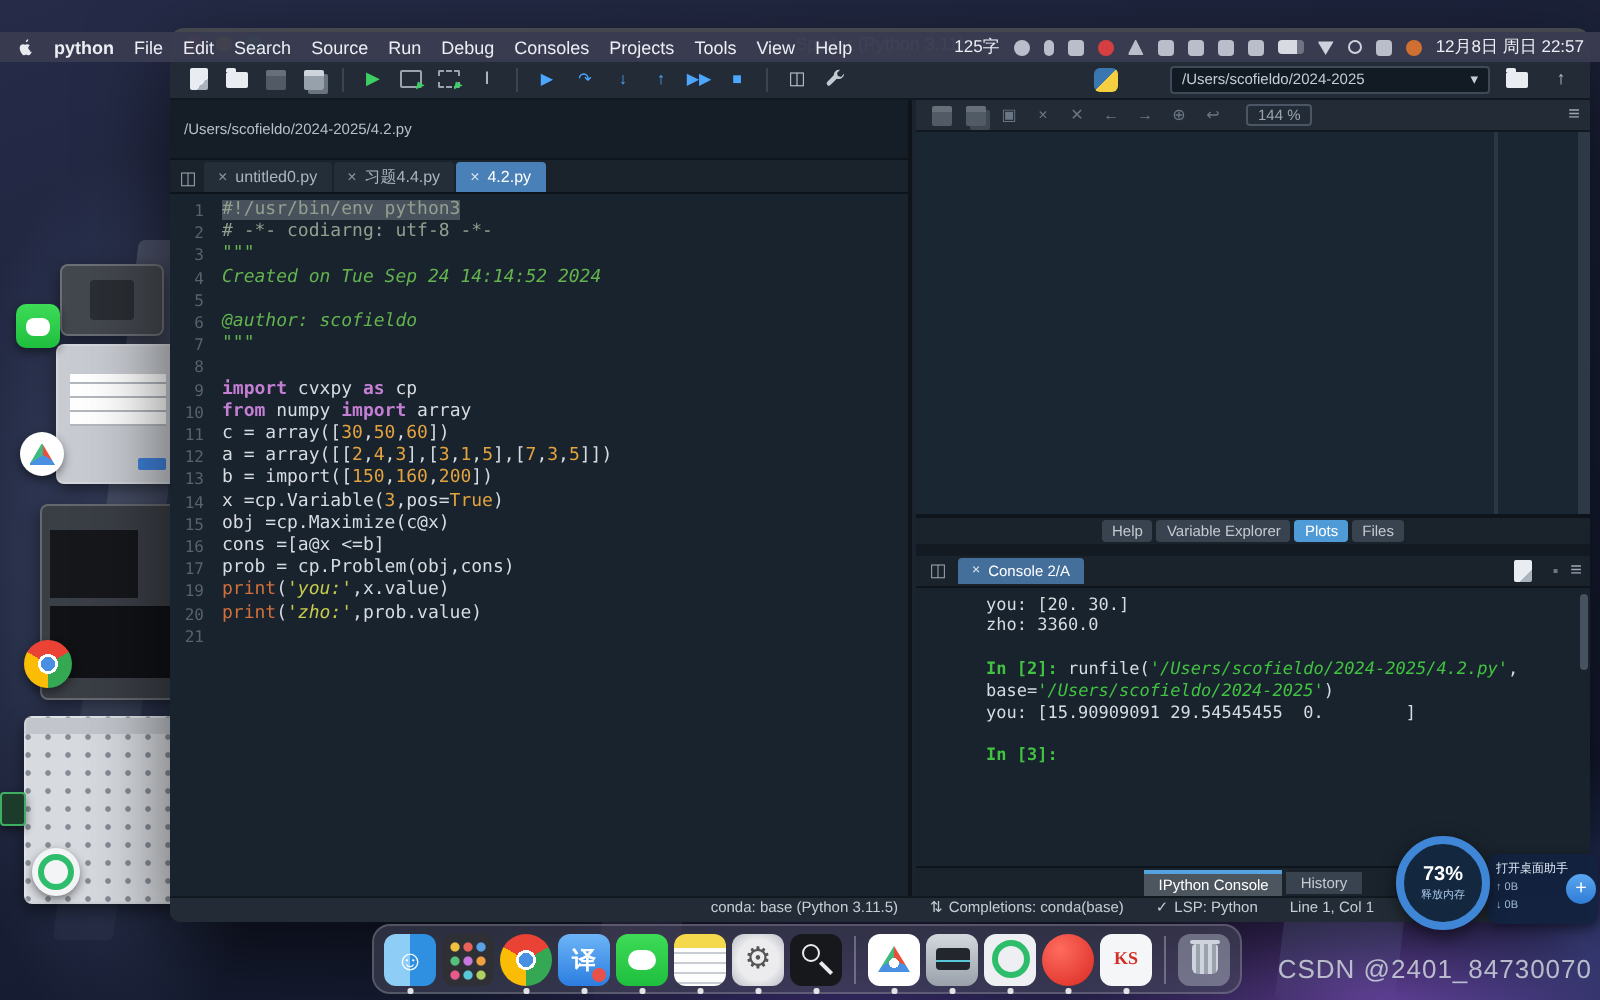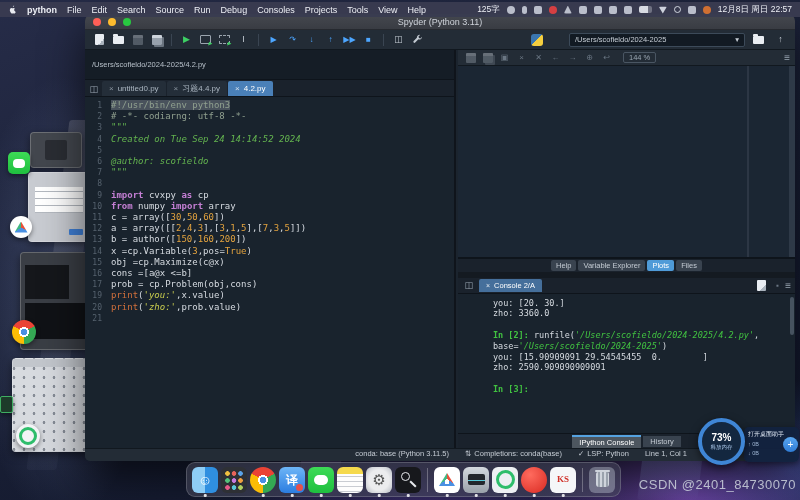--- a/index.html
+++ b/index.html
@@ -11,21 +11,21 @@
       radial-gradient(ellipse 280px 200px at 430px 525px, rgba(96,62,168,.50), transparent 72%),
       radial-gradient(ellipse 130px 320px at 62px 300px, rgba(150,172,222,.28), transparent 70%),
       radial-gradient(ellipse 200px 120px at 790px 470px, rgba(80,130,230,.35), transparent 75%),
       linear-gradient(160deg,#262c48 0%,#1b2138 40%,#151b30 70%,#11162b 100%);}
   .crystal{position:absolute;background:linear-gradient(175deg,rgba(255,255,255,.16),rgba(180,190,230,.04));transform:skewX(-7deg);border-radius:3px;}
   .c1{left:48px;top:120px;width:30px;height:350px;}
   .c2{left:300px;top:440px;width:40px;height:60px;background:linear-gradient(175deg,rgba(220,160,255,.25),transparent);}
   .c3{left:640px;top:455px;width:60px;height:45px;background:linear-gradient(175deg,rgba(160,190,255,.30),transparent);}
 
   
-  .menubar{position:absolute;top:2px;left:0;right:0;height:15px;background:rgba(57,59,80,.96);
+  .menubar{position:absolute;top:16px;left:0;right:0;height:15px;background:rgba(57,59,80,.96);
     display:flex;align-items:center;padding:0 8px;gap:10px;font-size:9px;color:#eceef4;z-index:50;}
   .menu-app{font-weight:bold;}
   .menu-item{white-space:nowrap;}
   .mb-right{margin-left:auto;display:flex;align-items:center;gap:7px;font-size:8.5px;}
   .mi{display:inline-block;width:8px;height:8px;border-radius:2px;background:#c9cdd8;opacity:.9;}
   .mi-emoji{border-radius:50%;}
   .mi-microphone{width:5px;border-radius:3px;}
   .mi-screen-recording{background:#e84040;border-radius:50%;}
   .mi-input-source{background:#e0762f;border-radius:50%;}
   .mi-battery{width:13px;height:7px;border-radius:2px;background:linear-gradient(90deg,#e9ecf2 0 72%,rgba(233,236,242,.35) 72%);}
@@ -57,21 +57,21 @@
   .ic-file{width:9px;height:11px;background:linear-gradient(135deg,#e9edf2 70%,#aab3bd 70%);border-radius:1px;}
   .ic-folder{width:11px;height:8px;background:#e9edf2;border-radius:1px;position:relative;}
   .ic-folder::before{content:"";position:absolute;left:0;top:-2px;width:5px;height:2px;background:#e9edf2;border-radius:1px 1px 0 0;}
   .ic-save{width:10px;height:10px;border-radius:1px;background:linear-gradient(#cdd4dc 30%,#97a1ac 30%);}
   .ic-save.s2{box-shadow:2px 2px 0 #6a747f;}
   .ic-cell{width:11px;height:9px;border:1px solid #9aa4ae;border-radius:1px;position:relative;}
   .ic-cell::after{content:"▶";color:#3dcf64;font-size:5px;position:absolute;right:-2px;bottom:-3px;}
   .ic-cell.cc2{border-style:dashed;}
   .tbright{margin-left:auto;display:flex;align-items:center;gap:5px;}
   .pylogo{width:12px;height:12px;border-radius:3px;background:linear-gradient(135deg,#3a76b0 0 50%,#f5cf3f 50%);}
-  .workdir{width:176px;height:14px;background:#121a23;border:1px solid #3c4document;border:1px solid #3c4a59;border-radius:2px;
+  .workdir{width:160px;height:14px;background:#121a23;border:1px solid #3c4document;border:1px solid #3c4a59;border-radius:2px;
     color:#c6cdd5;font-size:7.5px;display:flex;align-items:center;padding:0 5px;justify-content:space-between;white-space:nowrap;overflow:hidden;margin-left:19px;}
 
   
   .edcol{position:absolute;left:0;top:36px;width:371px;bottom:13px;display:flex;flex-direction:column;border-right:2px solid #0f141b;}
   .breadcrumb{height:30px;background:#151d26;border-bottom:1px solid #0e141b;color:#b7c0c9;font-size:7.5px;display:flex;align-items:center;padding:0 7px;}
   .tabbar{height:17px;background:#1a222c;border-bottom:1px solid #0e141b;display:flex;align-items:flex-end;padding-left:2px;gap:1px;}
   .browse{width:14px;height:15px;color:#9aa6b2;font-size:9px;display:flex;align-items:center;justify-content:center;}
   .etab{height:15px;display:flex;align-items:center;gap:4px;padding:0 7px;font-size:8px;background:#242e39;color:#aab5c0;border-radius:2px 2px 0 0;white-space:nowrap;}
   .etab.active{background:#4a80b8;color:#fff;}
   .etab .x{font-size:8px;opacity:.75;}
@@ -385,21 +385,21 @@
           <div class="cl">
             <span class="ln">11</span>
             <span class="lc"><span class="s-t">c = array([</span><span class="s-num">30</span><span class="s-t">,</span><span class="s-num">50</span><span class="s-t">,</span><span class="s-num">60</span><span class="s-t">])</span></span>
           </div>
           <div class="cl">
             <span class="ln">12</span>
             <span class="lc"><span class="s-t">a = array([[</span><span class="s-num">2</span><span class="s-t">,</span><span class="s-num">4</span><span class="s-t">,</span><span class="s-num">3</span><span class="s-t">],[</span><span class="s-num">3</span><span class="s-t">,</span><span class="s-num">1</span><span class="s-t">,</span><span class="s-num">5</span><span class="s-t">],[</span><span class="s-num">7</span><span class="s-t">,</span><span class="s-num">3</span><span class="s-t">,</span><span class="s-num">5</span><span class="s-t">]])</span></span>
           </div>
           <div class="cl">
             <span class="ln">13</span>
-            <span class="lc"><span class="s-t">b = author([</span><span class="s-num">150</span><span class="s-t">,</span><span class="s-num">160</span><span class="s-t">,</span><span class="s-num">200</span><span class="s-t">])</span></span>
+            <span class="lc"><span class="s-t">b = import([</span><span class="s-num">150</span><span class="s-t">,</span><span class="s-num">160</span><span class="s-t">,</span><span class="s-num">200</span><span class="s-t">])</span></span>
           </div>
           <div class="cl">
             <span class="ln">14</span>
             <span class="lc"><span class="s-t">x =cp.Variable(</span><span class="s-num">3</span><span class="s-t">,pos=</span><span class="s-num">True</span><span class="s-t">)</span></span>
           </div>
           <div class="cl">
             <span class="ln">15</span>
             <span class="lc"><span class="s-t">obj =cp.Maximize(c@x)</span></span>
           </div>
           <div class="cl">
@@ -471,21 +471,20 @@
         </span>
       </div>
       <div class="cbody">
         <div>
             <div class="conl"><span class="s-o">you: [20. 30.]</span></div>
             <div class="conl"><span class="s-o">zho: 3360.0</span></div>
             <div class="conl"> </div>
             <div class="conl"><span class="s-p">In [2]: </span><span class="s-o">runfile(</span><span class="s-ps">'/Users/scofieldo/2024-2025/4.2.py'</span><span class="s-o">,</span></div>
             <div class="conl"><span class="s-o">base=</span><span class="s-ps">'/Users/scofieldo/2024-2025'</span><span class="s-o">)</span></div>
             <div class="conl"><span class="s-o">you: [15.90909091 29.54545455  0.        ]</span></div>
-            <div class="conl"><span class="s-o">zho: 2590.909090909091</span></div>
             <div class="conl"> </div>
             <div class="conl"><span class="s-p">In [3]:</span></div>
           </div>
         <div class="cscroll"></div>
       </div>
       <div class="cbottomtabs">
           <span class="cbtab active">IPython Console</span>
           <span class="cbtab">History</span>
         </div>
     </div>

